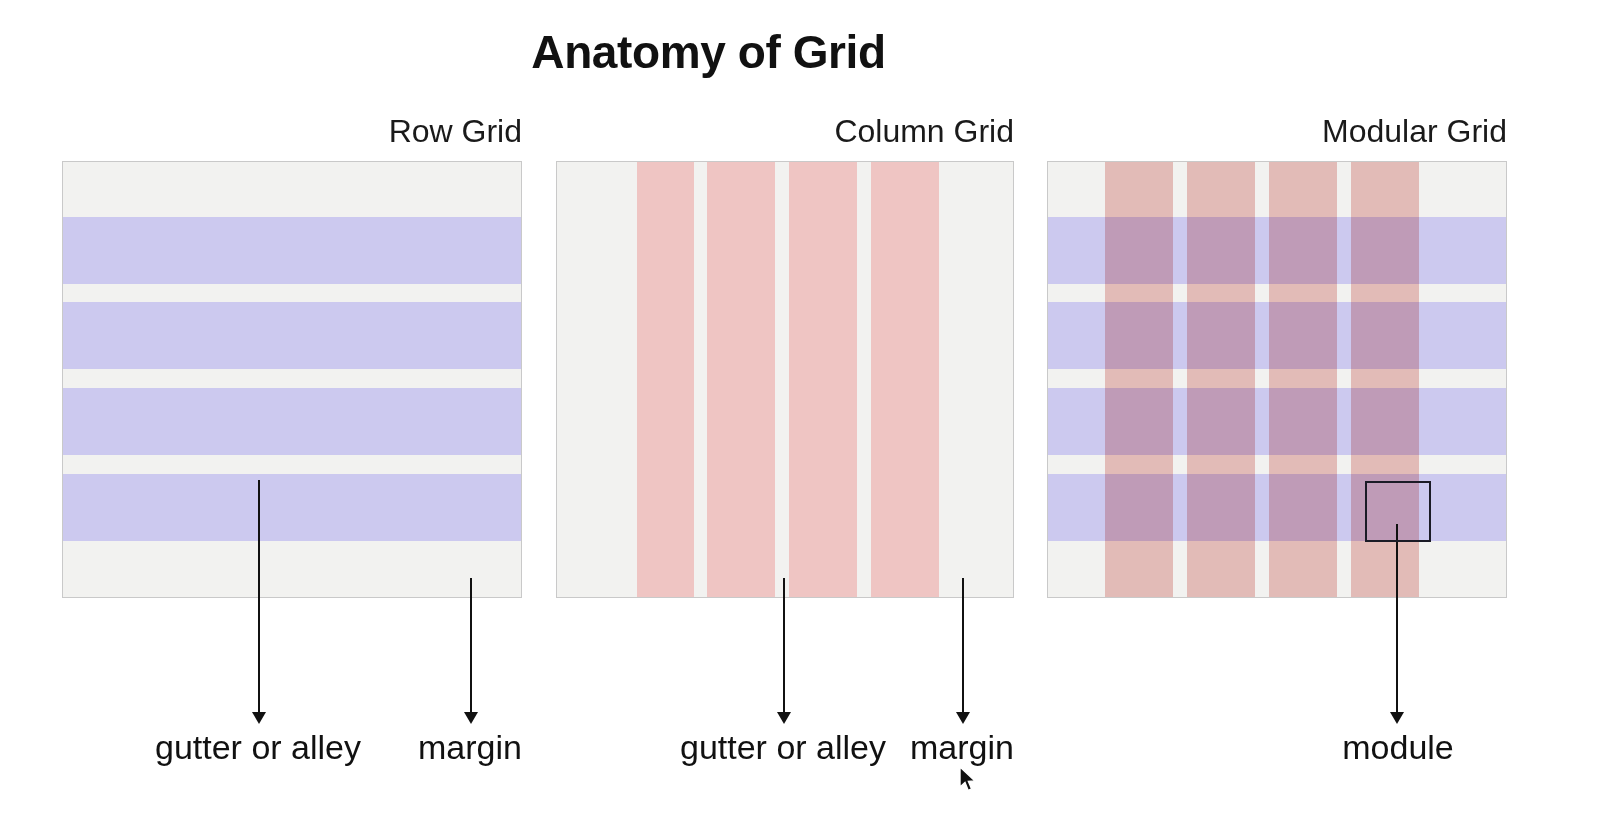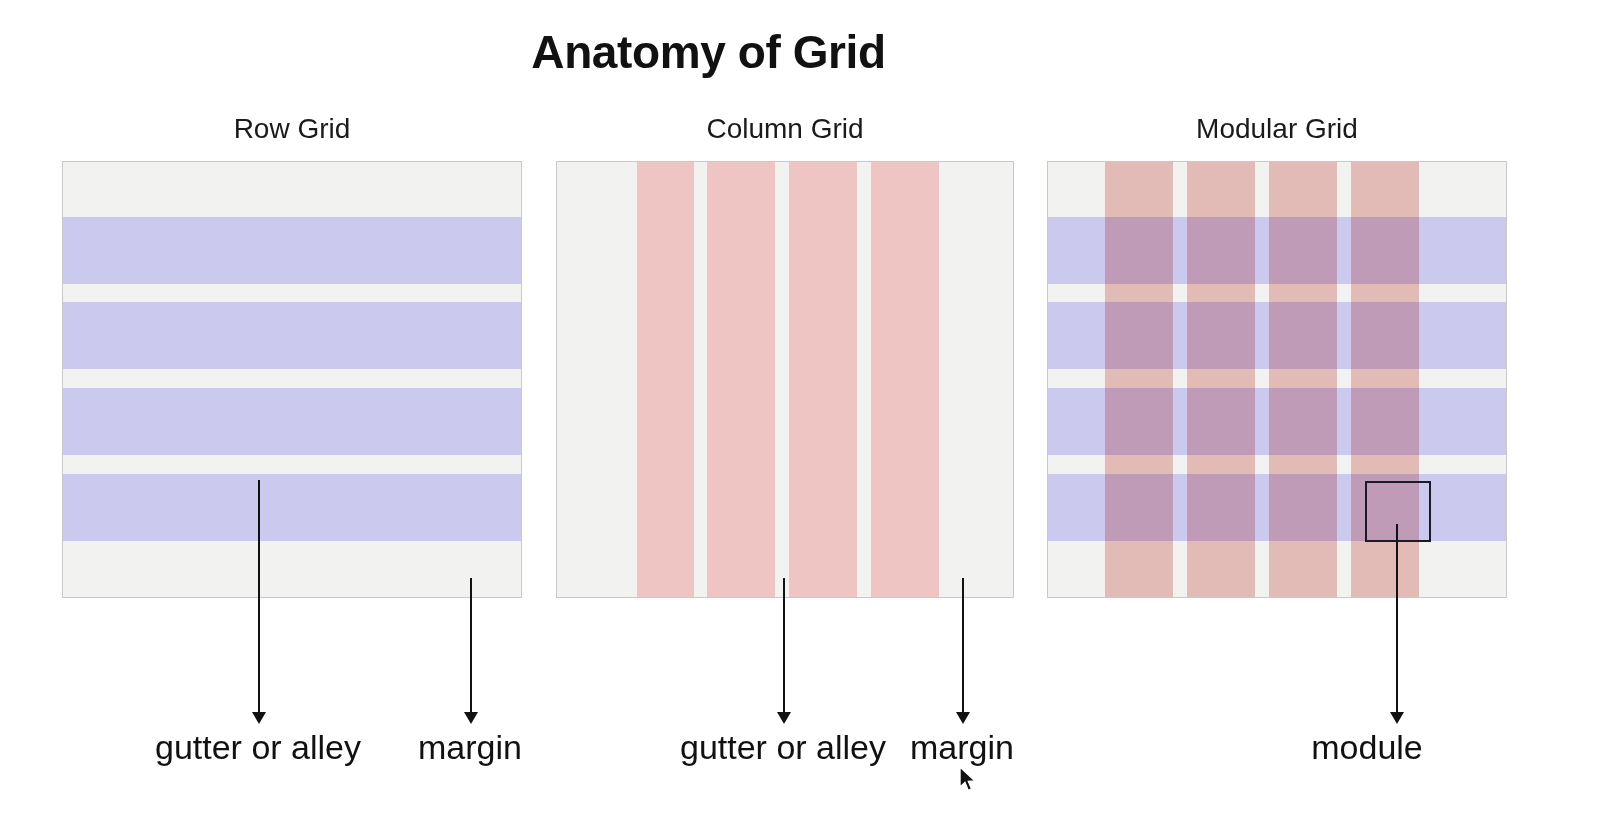--- a/index.html
+++ b/index.html
@@ -33,24 +33,24 @@
     font-size: 46px;
     font-weight: 700;
     letter-spacing: -0.4px;
     color: #111111;
   }
 
   
   .panel-heading {
     position: absolute;
     top: 113px;
-    font-size: 28px;
+    font-size: 32px;
     font-weight: 400;
     color: #1a1a1a;
-    text-align: center;
+    text-align: right;
   }
   .panel-heading.h-row   { left: 62px;   width: 460px; }
   .panel-heading.h-col   { left: 556px;  width: 458px; }
   .panel-heading.h-mod   { left: 1047px; width: 460px; }
 
   
   .panel {
     position: absolute;
     top: 161px;
     height: 437px;
@@ -162,21 +162,21 @@
       <div class="ann-head" style="left: 464px; top: 712px;"></div>
       <div class="ann-label" style="left: 470px; top: 728px;">margin</div>
       <div class="ann-line" style="left: 783px; top: 578px; height: 134px;"></div>
       <div class="ann-head" style="left: 777px; top: 712px;"></div>
       <div class="ann-label" style="left: 783px; top: 728px;">gutter or alley</div>
       <div class="ann-line" style="left: 962px; top: 578px; height: 134px;"></div>
       <div class="ann-head" style="left: 956px; top: 712px;"></div>
       <div class="ann-label" style="left: 962px; top: 728px;">margin</div>
       <div class="ann-line" style="left: 1396px; top: 524px; height: 188px;"></div>
       <div class="ann-head" style="left: 1390px; top: 712px;"></div>
-      <div class="ann-label" style="left: 1367px; top: 728px;">module</div>
+      <div class="ann-label" style="left: 1398px; top: 728px;">module</div>
     </div>
 
   <div class="cursor" id="mouse-cursor" style="left: 959px; top: 766px;">
     <svg width="20" height="28" viewBox="0 0 20 28">
       <path d="M1 1 L1 21 L6 16.5 L9.2 24.5 L12.6 23 L9.4 15.3 L16 15 Z" fill="#111111" stroke="#ffffff" stroke-width="1.4"></path>
     </svg>
   </div>
 
 </div>
 

